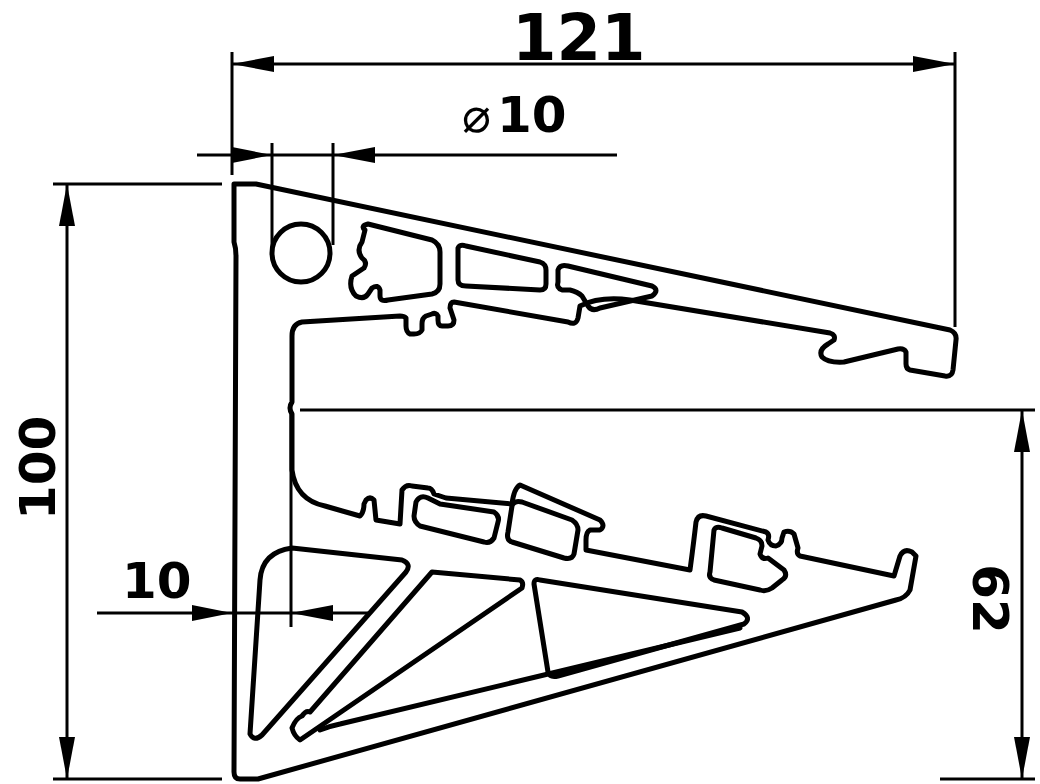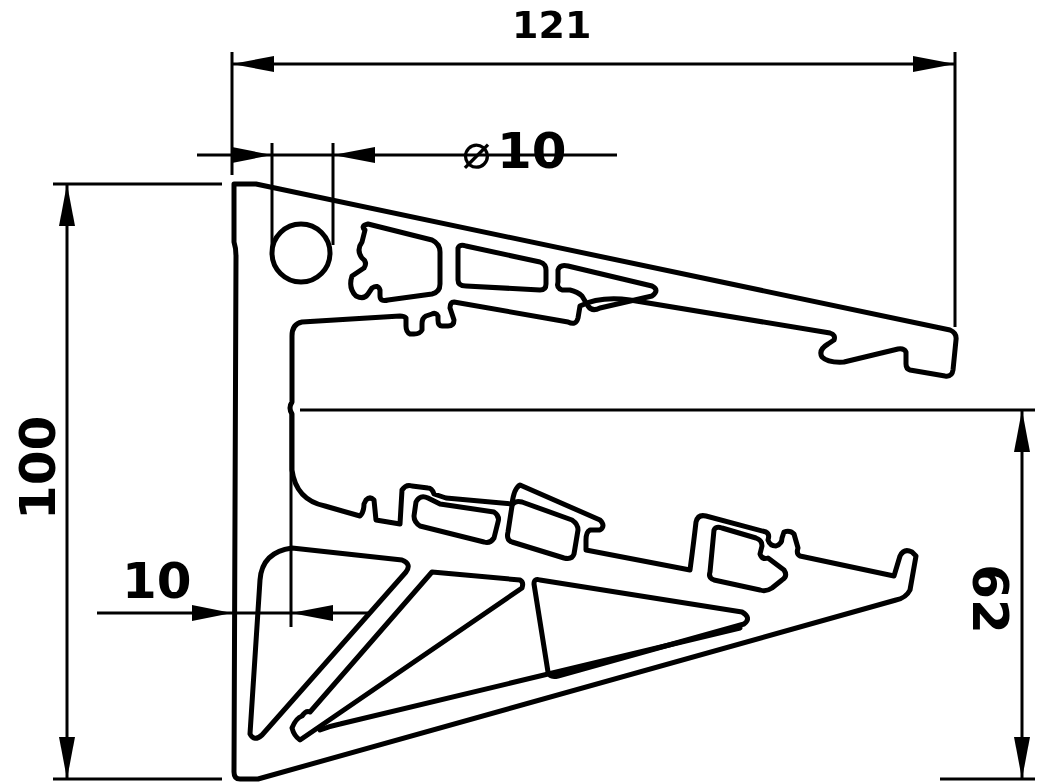--- a/index.html
+++ b/index.html
@@ -9,22 +9,22 @@
     .dim { fill: none; stroke: #000; stroke-width: 3; }
     .arrow { fill: #000; stroke: none; }
     .dim-label {
       position: absolute;
       font-family: "DejaVu Sans", sans-serif;
       font-weight: bold;
       color: #000;
       line-height: 1;
       white-space: nowrap;
     }
-    #lbl-121 { left: 512px; top: 6px; font-size: 38px; }
-    #lbl-d10 { left: 462px; top: 90px; font-size: 50px; margin-top: 36px; }
+    #lbl-121 { left: 512px; top: 6px; font-size: 64px; }
+    #lbl-d10 { left: 462px; top: 90px; font-size: 50px; }
     #lbl-d10 .dia { font-weight: normal; font-size: 48px; margin-right: 6px; }
     #lbl-10 { left: 122px; top: 556px; font-size: 50px; }
     #lbl-100 { left: -12px; top: 445px; font-size: 50px; transform: rotate(-90deg); transform-origin: center; width: 100px; text-align: center; }
     #lbl-62 { left: 950px; top: 574px; font-size: 50px; transform: rotate(90deg); transform-origin: center; width: 80px; text-align: center; }
   </style>
 </head>
 <body>
 
 <svg id="drawing" viewBox="0 0 1040 784" xmlns="http://www.w3.org/2000/svg">
 

